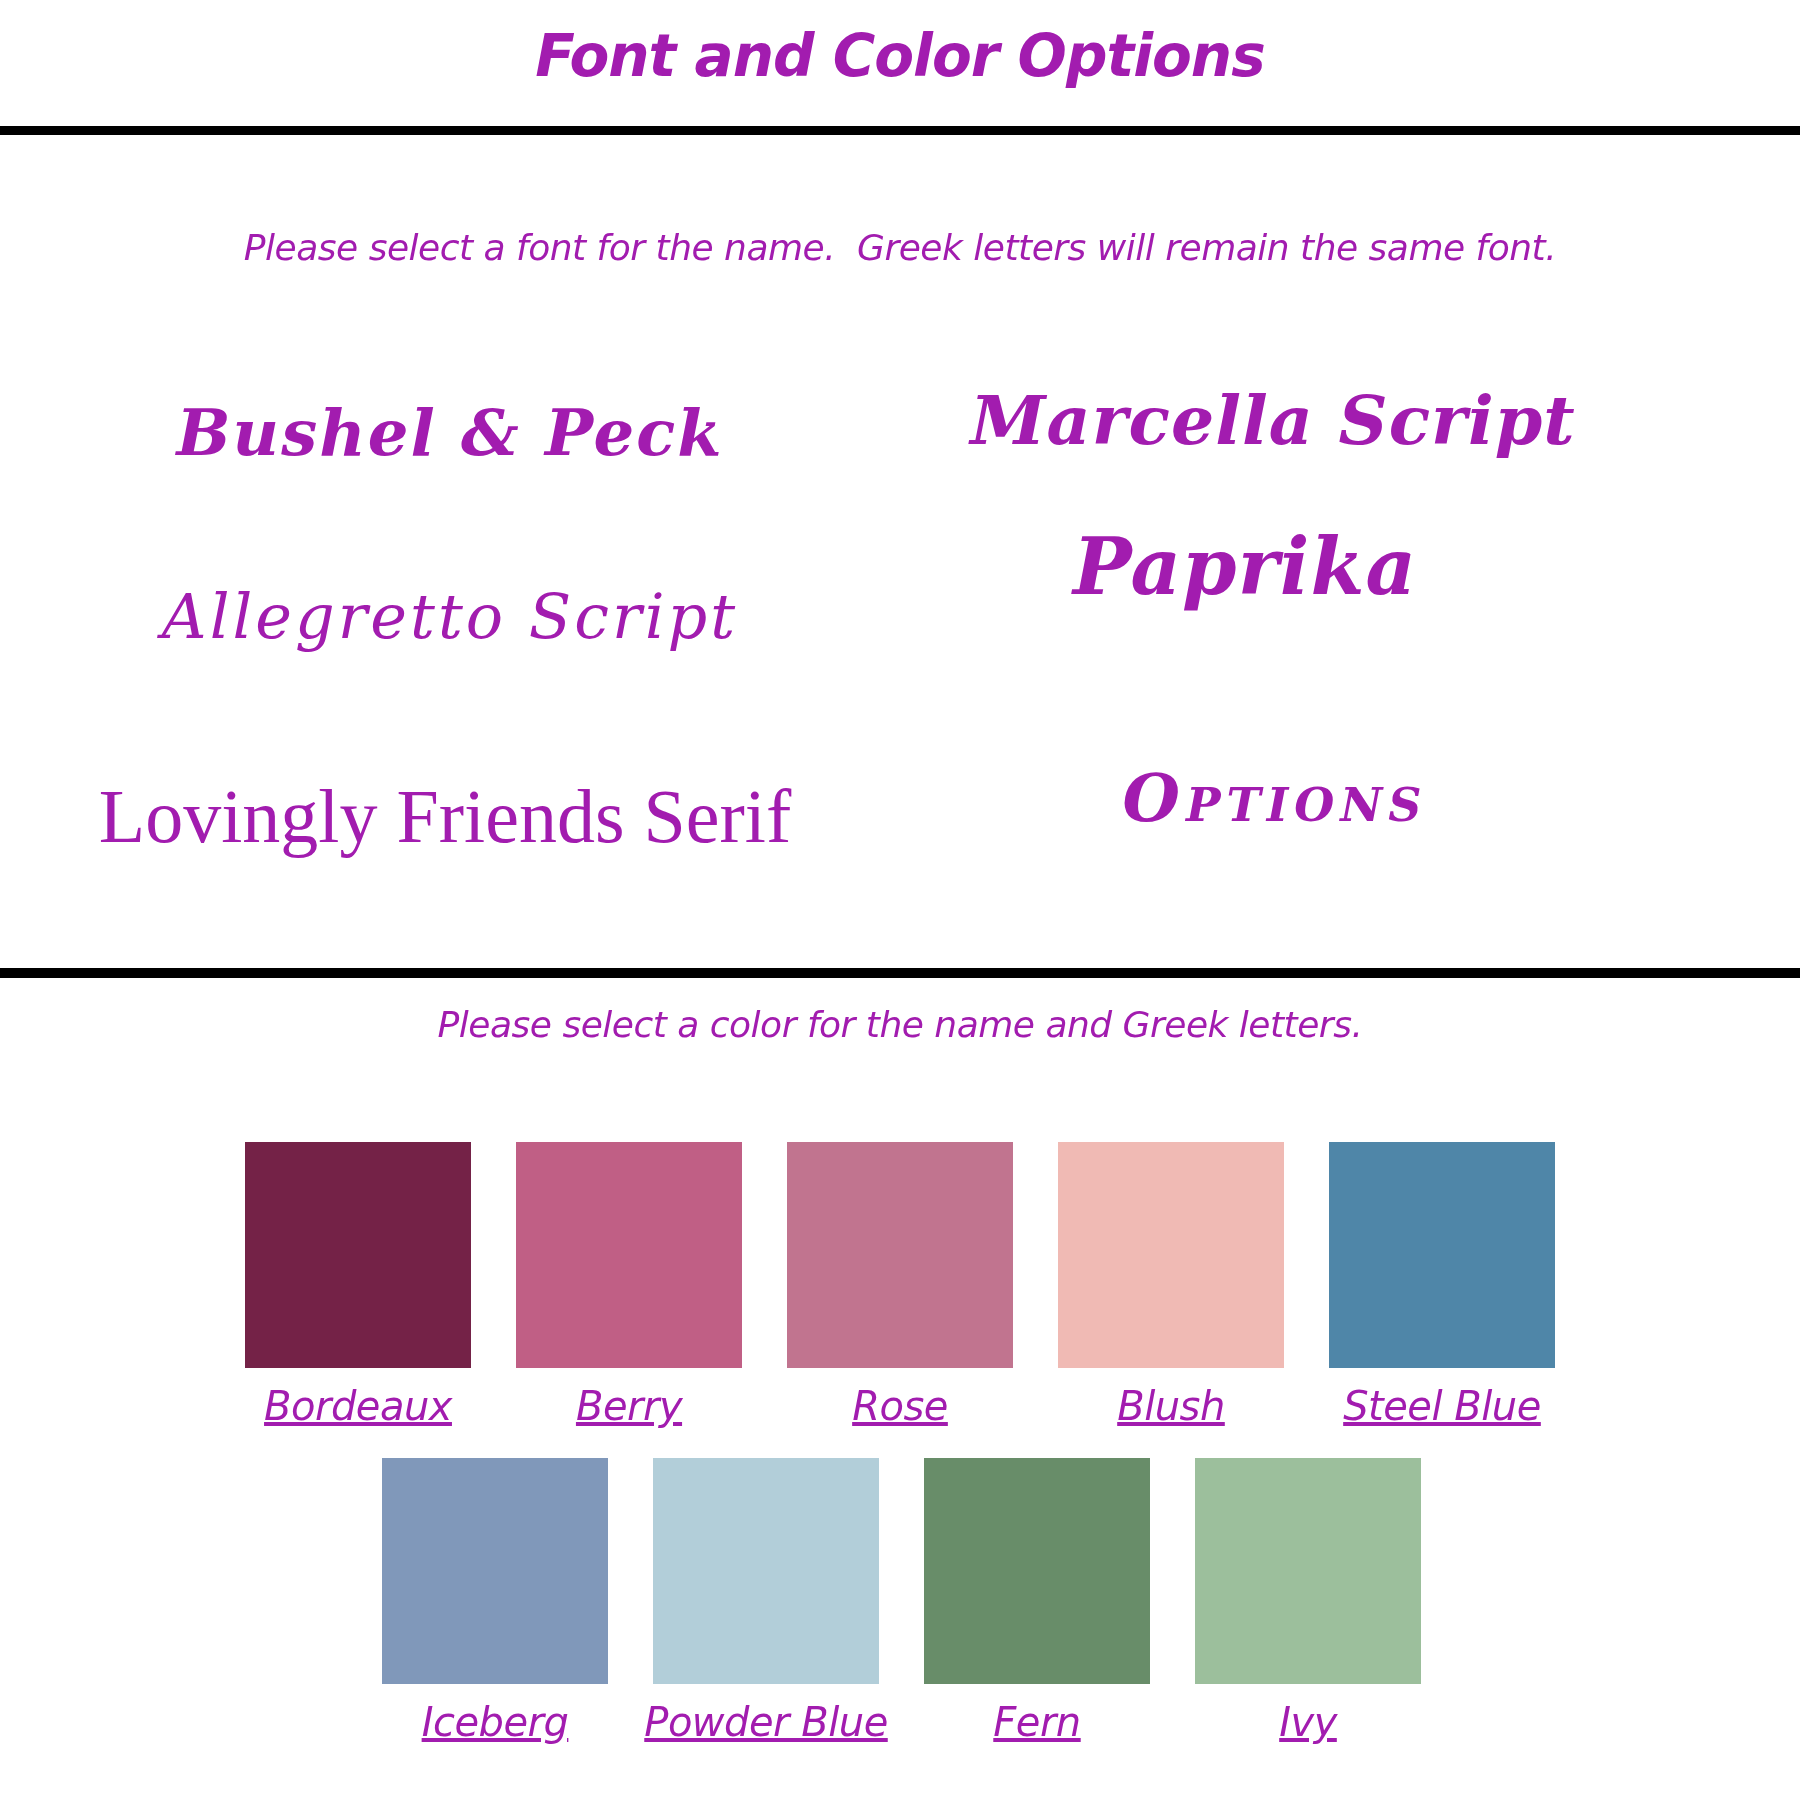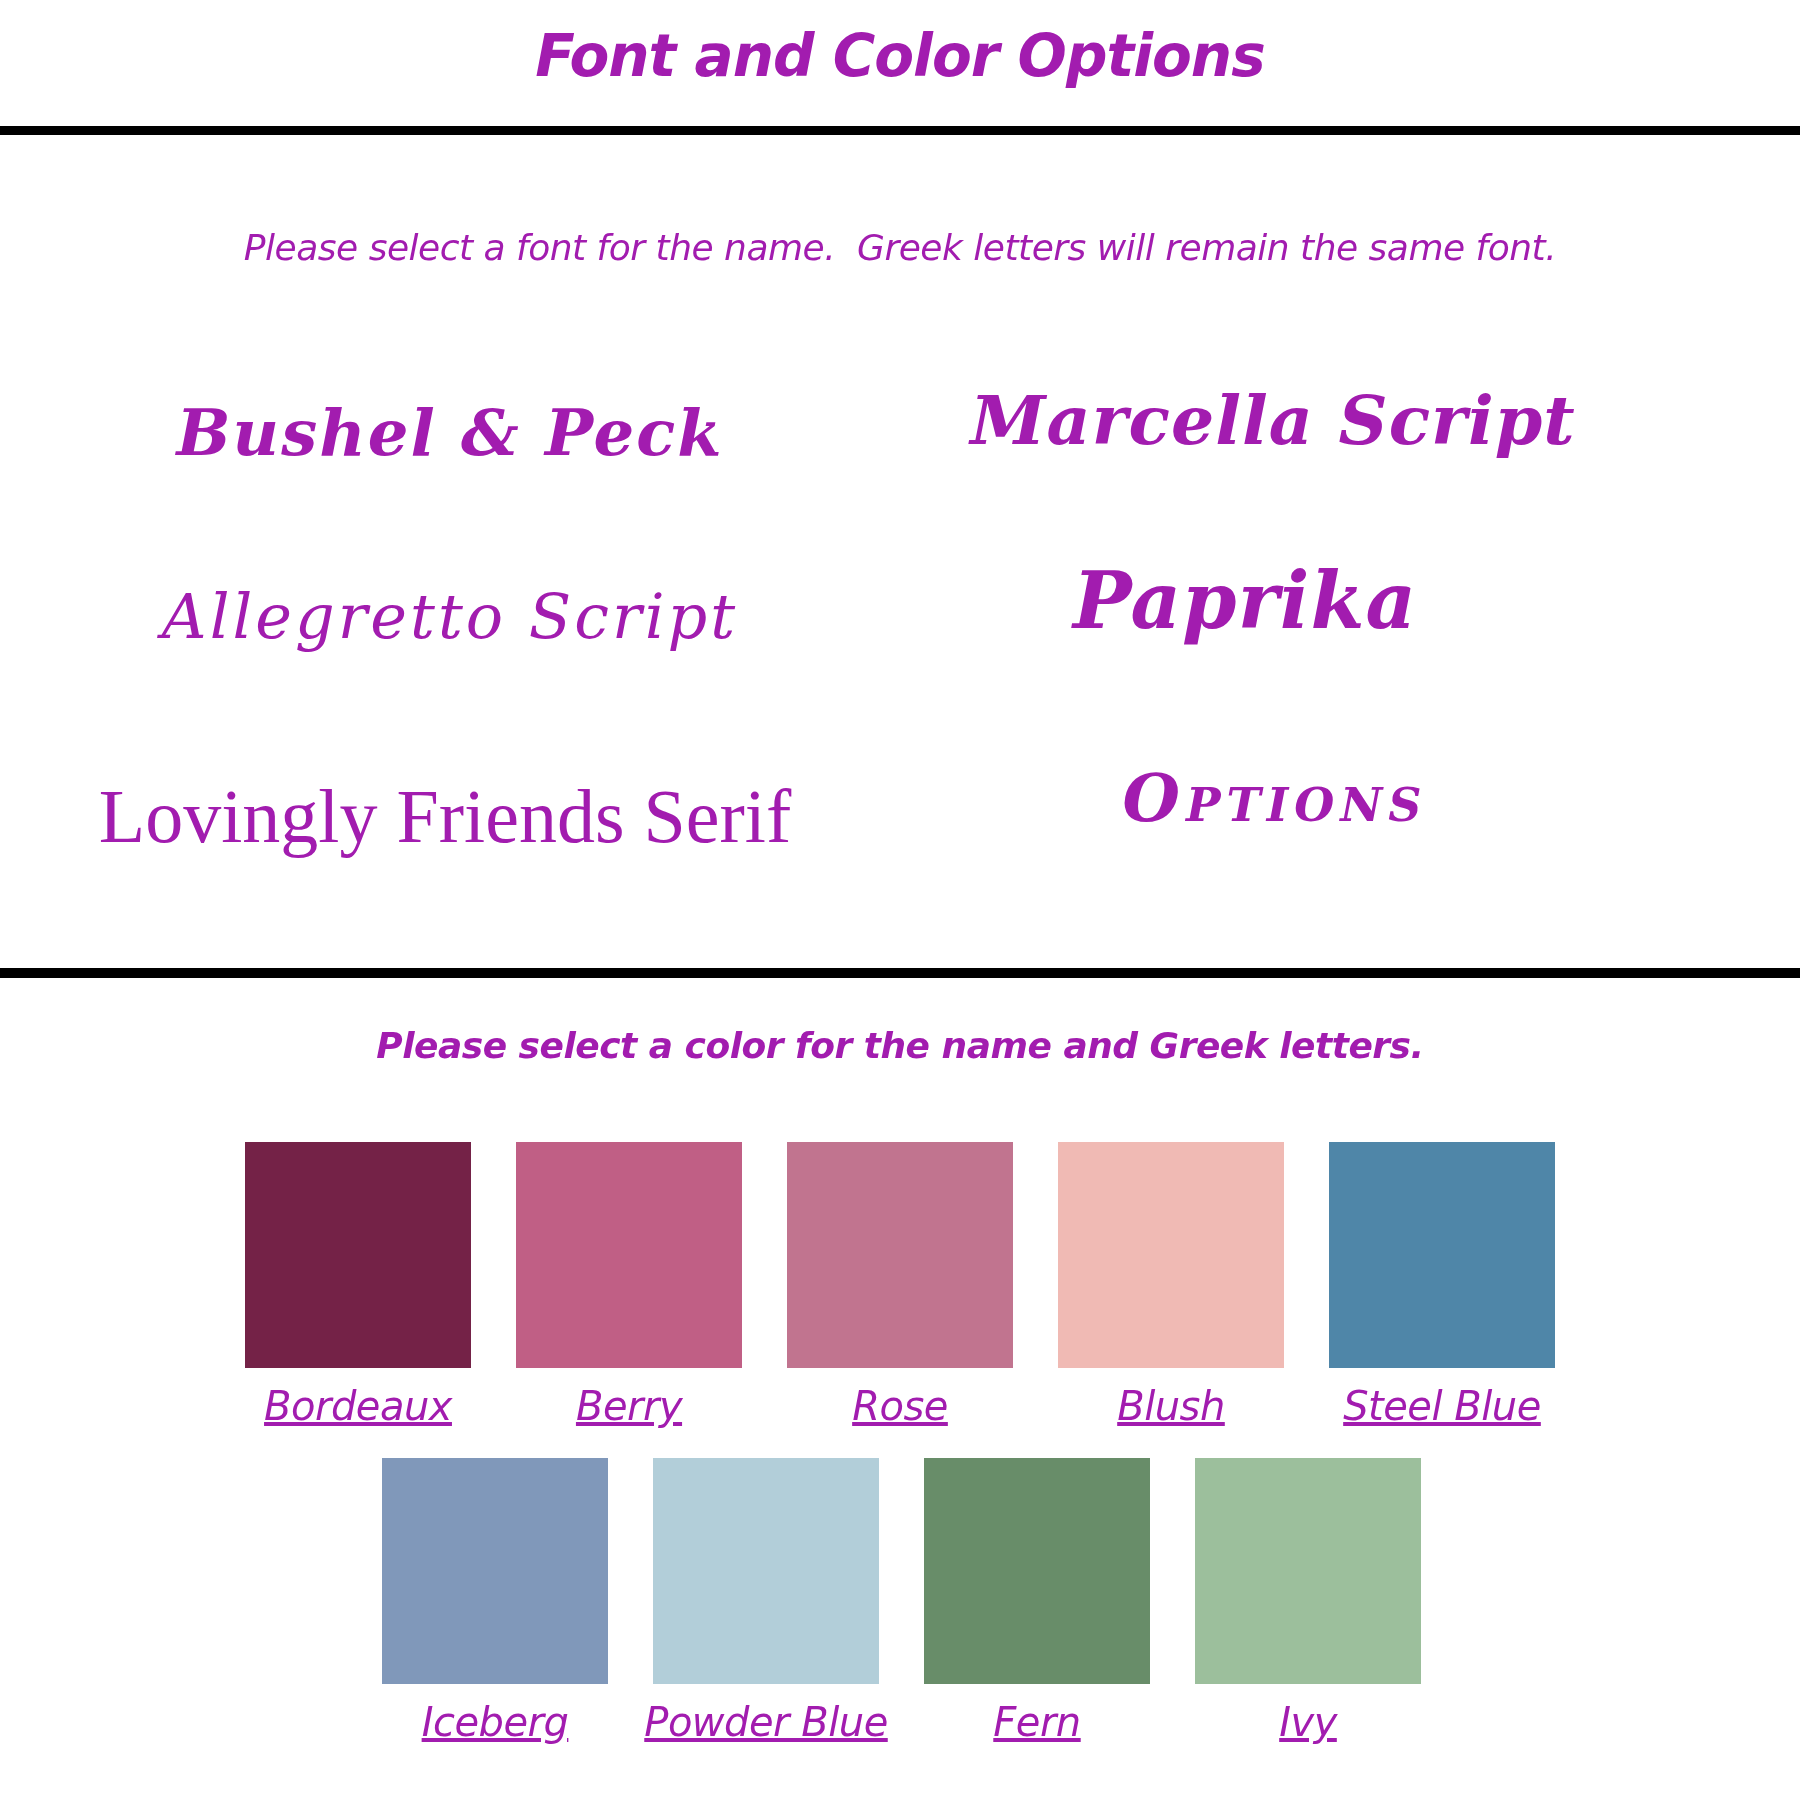--- a/index.html
+++ b/index.html
@@ -21,29 +21,29 @@
   .divider-1{top:126px;height:9px;}
   .divider-2{top:968px;height:10px;}
   .instruction{
     position:absolute;left:0;width:100%;
     text-align:center;
     font:italic 500 36px/1.2 "DejaVu Sans", sans-serif;
     letter-spacing:-0.5px;
     white-space:pre-wrap;
   }
   .instruction-font{top:226px;}
-  .instruction-color{top:1024px;font-weight:bold;}
+  .instruction-color{top:1003px;}
   .font-sample{
     position:absolute;transform:translate(-50%,-50%);
     white-space:nowrap;line-height:1;
   }
   .f-bushel    {left:450px; top:432px; font:italic 700 64px "DejaVu Serif", serif; letter-spacing:2px;}
   .f-marcella  {left:1273px;top:420px; font:italic 700 68px "DejaVu Serif", serif; letter-spacing:1px;}
   .f-allegretto{left:450px; top:616px; font:italic 400 62px "DejaVu Serif", serif; letter-spacing:3px;}
-  .f-paprika   {left:1245px;top:600px; font:italic 700 78px "DejaVu Serif", serif; letter-spacing:1px;}
+  .f-paprika   {left:1245px;top:566px; font:italic 700 78px "DejaVu Serif", serif; letter-spacing:1px;}
   .f-lovingly  {left:445px; top:816px; font:400 76px "Liberation Serif", serif;}
   .f-vigneta   {left:1275px;top:798px; font:italic 600 66px "DejaVu Serif", serif; font-variant:small-caps; letter-spacing:6px;}
   .swatch-row{
     position:absolute;display:flex;gap:45px;
   }
   .swatch-row-1{top:1142px;left:245px;}
   .swatch-row-2{top:1458px;left:382px;}
   .swatch-cell{width:226px;display:flex;flex-direction:column;align-items:center;text-decoration:underline;}
   .swatch{width:226px;height:226px;}
   .swatch-label{

